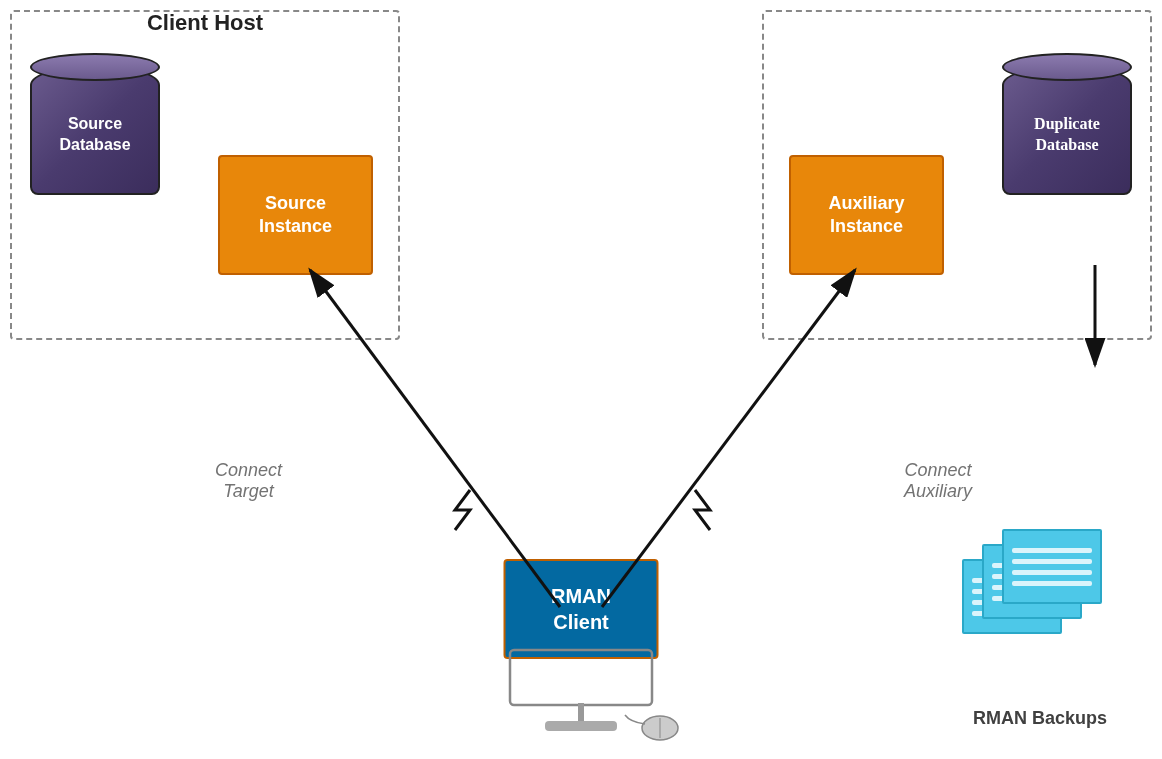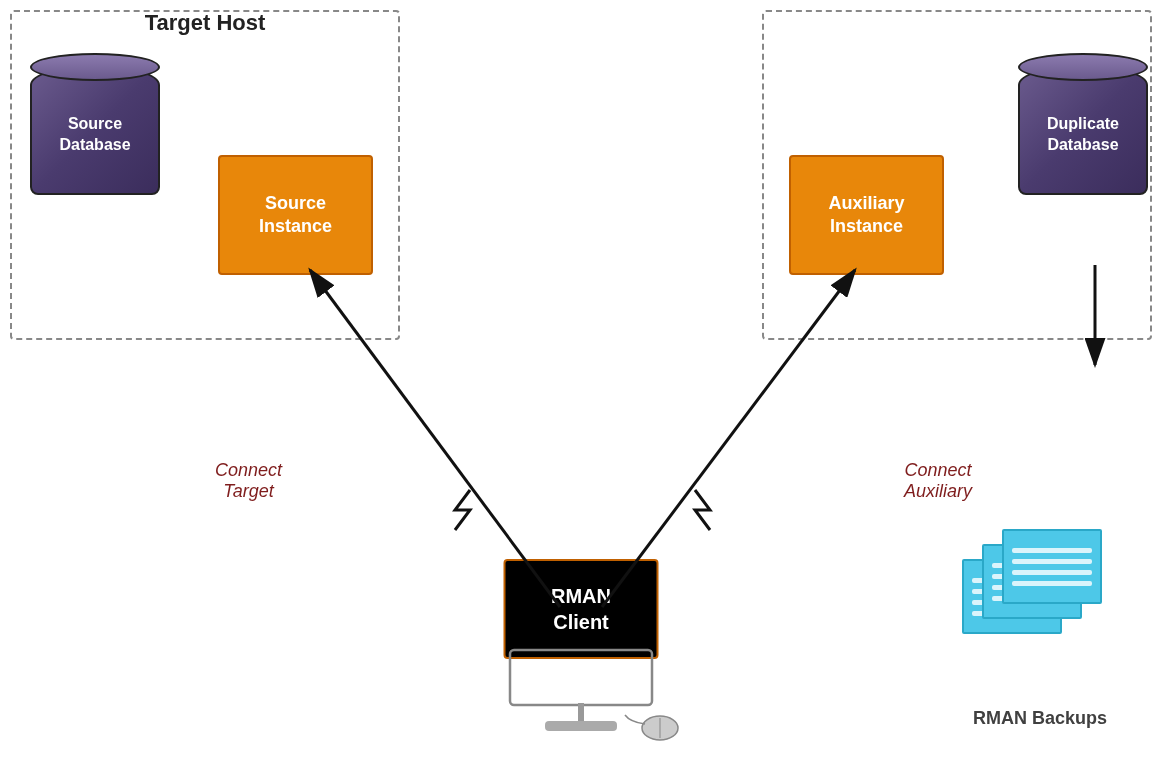--- a/index.html
+++ b/index.html
@@ -105,22 +105,23 @@
     }
 
     
     .source-db {
       left: 30px;
       top: 65px;
     }
 
     
     .dup-db {
-      right: 14px;
+      right: 30px;
       top: 65px;
+      font-family: Liberation Serif, serif;
     }
 
     
     .instance-box {
       position: absolute;
       background: #e8870a;
       border: 2px solid #c06000;
       border-radius: 4px;
       display: flex;
       align-items: center;
@@ -153,21 +154,21 @@
     }
 
     
     .rman-client-box {
       position: absolute;
       left: 50%;
       transform: translateX(-50%);
       bottom: 100px;
       width: 155px;
       height: 100px;
-      background: #000000;
+      background: #0369a1;
       border: 2px solid #c06000;
       border-radius: 4px;
       display: flex;
       align-items: center;
       justify-content: center;
     }
 
     .rman-label {
       color: #fff;
       font-weight: bold;
@@ -183,21 +184,21 @@
       left: 0;
       width: 1162px;
       height: 759px;
       pointer-events: none;
     }
 
     
     .connect-label {
       position: absolute;
       font-size: 18px;
-      color: #7f1d1d;
+      color: #737373;
       text-align: center;
       font-style: italic;
     }
 
     .connect-target {
       left: 215px;
       top: 460px;
     }
 
     .connect-auxiliary {
@@ -250,21 +251,21 @@
     .bf2 { left: 20px; top: 15px; }
     .bf3 { left: 40px; top: 0px; }
 
   </style>
 </head>
 <body>
 
 <div class="diagram-container">
 
   <div class="source-host-box"></div>
-  <div class="source-host-label">Target Host</div>
+  <div class="source-host-label">Client Host</div>
 
   <div class="dest-host-box"></div>
 
   <div class="db-cylinder source-db">
     <div class="cylinder-body">
       <div class="cylinder-top"></div>
       <div class="cylinder-label">Source<br>Database</div>
     </div>
   </div>
 

